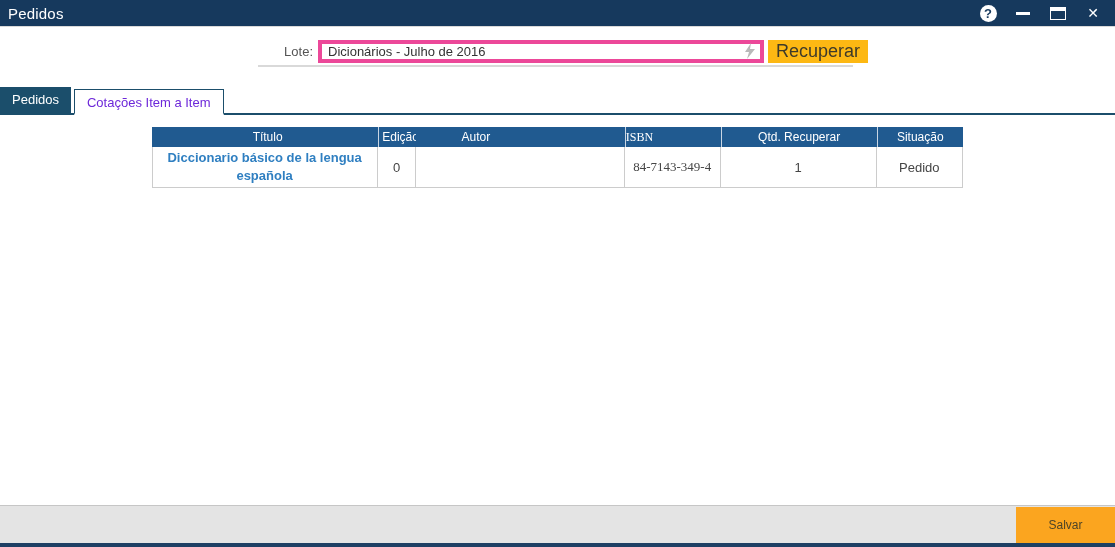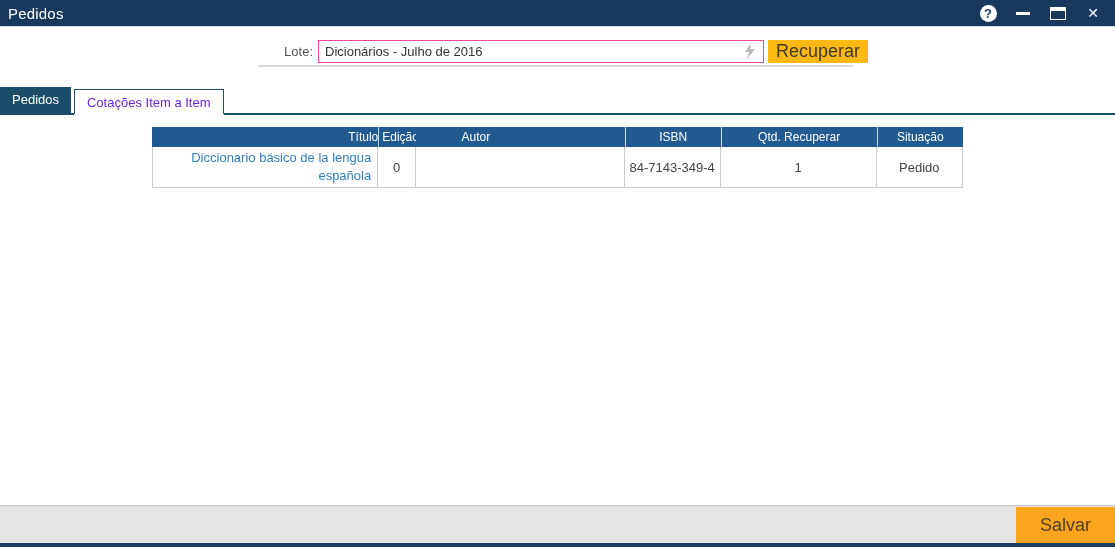--- a/index.html
+++ b/index.html
@@ -36,21 +36,21 @@
   }
   .close-glyph { color: #ffffff; font-size: 14px; font-weight: bold; line-height: 1; }
 
   
   .lote-label {
     position: absolute; left: 233px; top: 44px; width: 80px;
     text-align: right; font-size: 13px; color: #555;
   }
   .lote-input {
     position: absolute; left: 318px; top: 40px; width: 446px; height: 23px;
-    border: 1px solid #ec4899; background: #fff;
+    border: 4px solid #ec4899; background: #fff;
     font-family: inherit; font-size: 13px; color: #333; padding: 0 4px 0 6px;
   }
   .bolt {
     position: absolute; left: 744px; top: 43px; width: 12px; height: 16px; pointer-events: none;
   }
   .btn-recuperar {
     position: absolute; left: 768px; top: 40px; width: 100px; height: 23px;
     background: #fdb813; border: none; font-family: inherit;
     font-size: 18px; color: #3e3a2a; cursor: pointer;
   }
@@ -75,45 +75,45 @@
   }
 
   
   .grid { position: absolute; left: 152px; top: 127px; width: 811px; }
   .grid-header { display: flex; background: #205a90; height: 20px; align-items: center; }
   .th {
     color: #ffffff; font-size: 12px; line-height: 20px; height: 20px;
     overflow: hidden; white-space: nowrap;
   }
   .sep-left { border-left: 1px solid #c9d6e4; }
-  .col-titulo { width: 238px; padding-left: 5px; text-align: right; }
+  .col-titulo { width: 238px; padding-left: 5px; text-align: center; }
   .col-edicao { width: 40px;  padding-left: 3px; text-align: center; }
   .col-autor  { width: 177px; padding-left: 5px; text-align: left; margin-left: 40px; }
-  .col-isbn   { width: 101px; text-align: center; }
+  .col-isbn   { width: 101px; text-align: left; font-family: Liberation Serif, serif; }
   .col-qtd    { width: 164px; text-align: center; }
   .col-sit    { width: 91px;  text-align: center; }
 
   .grid-row { display: flex; background: #ffffff; min-height: 40px; border-bottom: 1px solid #cccccc; }
   .td {
     font-size: 13px; color: #454545; border-right: 1px solid #cccccc;
     display: flex; align-items: center;
   }
-  .td:first-child { border-left: 1px solid #cccccc; }
+  .td:first-child { border-left: 1px solid #cccccc; font-weight: bold; }
   .td.center { justify-content: center; }
   .titulo-link { color: #2f7fc1; line-height: 18px; padding: 2px 6px 2px 5px; cursor: pointer; }
 
   
   .footer {
     position: absolute; left: 0; right: 0; top: 505px; height: 38px;
     background: #e4e4e4; border-top: 1px solid #c6c6c6;
   }
   .btn-salvar {
     position: absolute; right: 0; top: 507px; width: 99px; height: 36px;
     background: #fba51f; border: none; font-family: inherit;
-    font-size: 18px; color: #4d4428; cursor: pointer;
+    font-size: 12px; color: #4d4428; cursor: pointer;
   }
   .window-bottom-border {
     position: absolute; left: 0; right: 0; bottom: 0; height: 4px; background: #1e3f63;
   }
 </style>
 </head>
 <body>
 
 <div>
 

